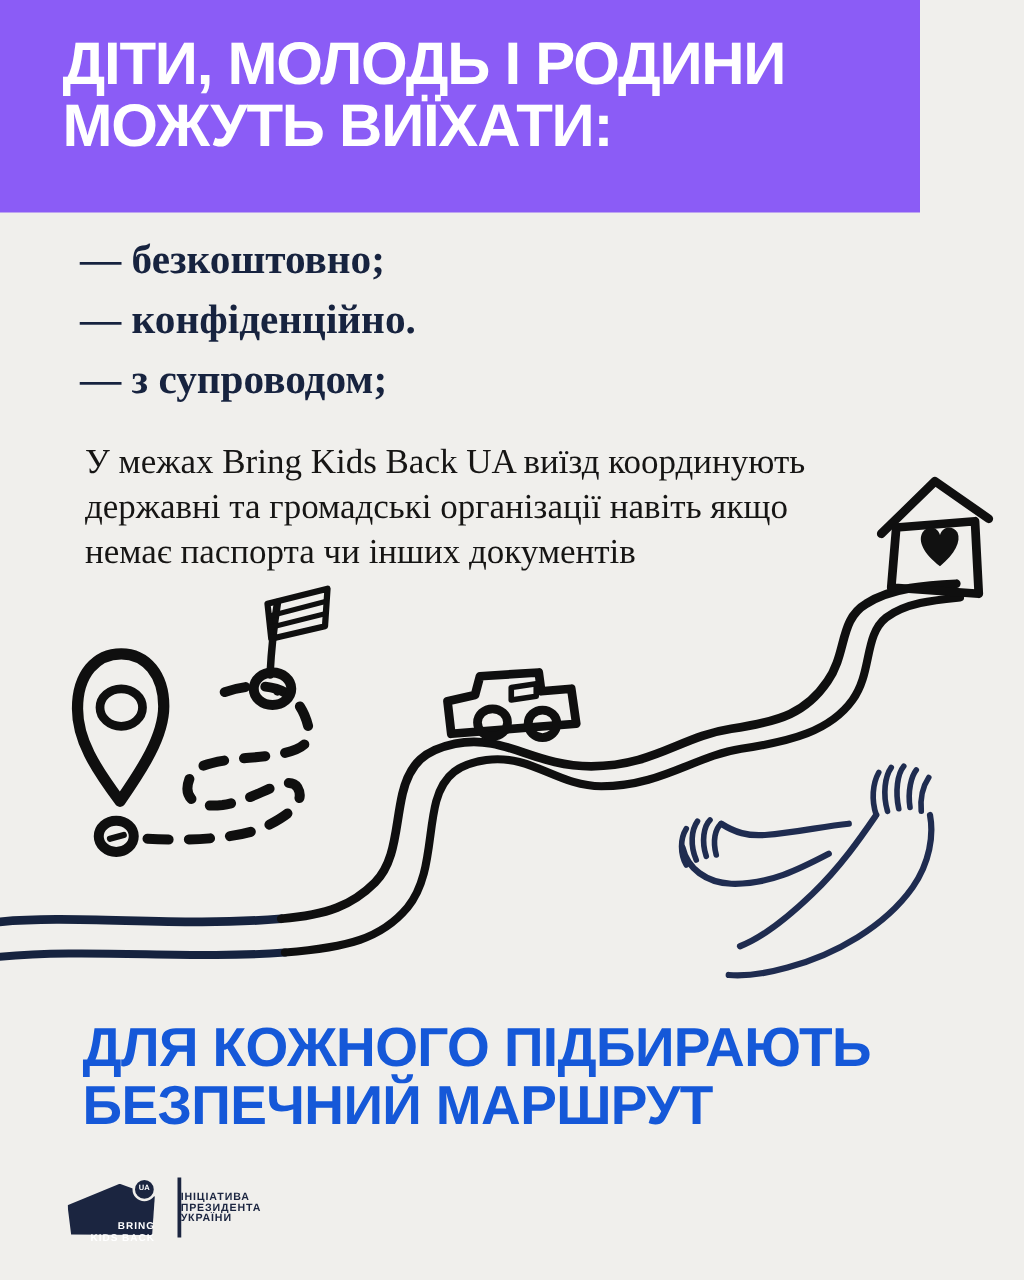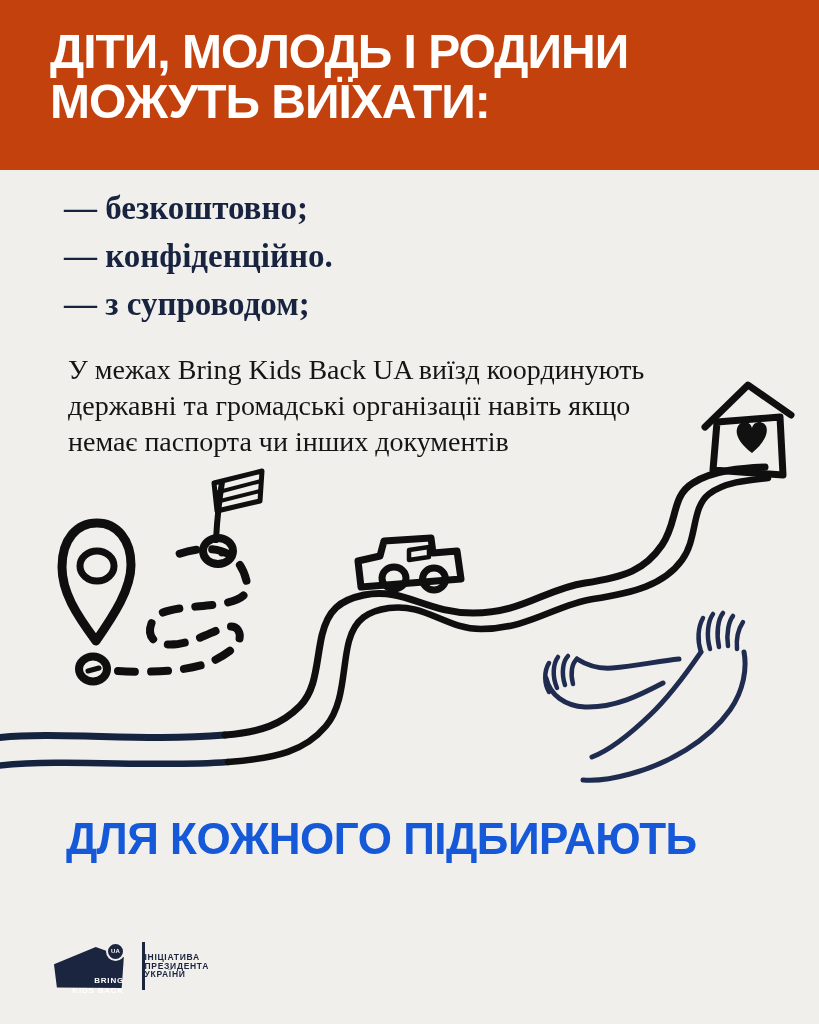--- a/index.html
+++ b/index.html
@@ -3,22 +3,22 @@
 <meta charset="utf-8">
 <style>
   html,body{margin:0;padding:0;background:#e8e7e4;}
   .poster{
     position:relative; width:819px; height:1024px; margin:0 auto;
     background:#f0efec; overflow:hidden;
     font-family:"Liberation Sans", sans-serif;
   }
   
   .banner{
-    position:absolute; left:0; top:0; width:819px; height:170px;
-    background:#c2410c;
+    position:absolute; left:0; top:0; width:736px; height:170px;
+    background:#8b5cf6;
   }
   .banner-title{
     position:absolute; left:50px; top:27px; margin:0;
     color:#ffffff; font-size:48px; line-height:50px; font-weight:700;
     letter-spacing:-1px;
   }
   .banner-title .line{display:block; white-space:nowrap;}
   
   .bullets{
     position:absolute; left:64px; top:184px; margin:0; padding:0; list-style:none;
@@ -157,20 +157,21 @@
       <path class="hand" stroke-width="4.5" d="M 719 647 C 716 633 718 619 723 613"></path>
       <path class="hand" stroke-width="4.5" d="M 728 646 C 726 633 729 621 733 616"></path>
       <path class="hand" stroke-width="4.5" d="M 737 649 C 736 638 739 628 743 622"></path>
       <path class="hand" stroke-width="5" d="M 701 652 C 690 668 673 693 650 715 C 625 739 605 752 592 757"></path>
       <path class="hand" stroke-width="5" d="M 744 652 C 747 668 744 690 730 710 C 708 741 668 764 630 774 C 612 779 595 781 583 780"></path>
     </g>
   </svg>
 
   <h2 class="footer-heading">
     <span class="line">ДЛЯ КОЖНОГО ПІДБИРАЮТЬ</span>
+    <span class="line">БЕЗПЕЧНИЙ МАРШРУТ</span>
   </h2>
 
   <footer class="logo-row">
     <div class="badge">
       <div class="badge-shape"></div>
       <div class="badge-text">
         <span>BRING</span><br>
         <span>KIDS BACK</span>
       </div>
       <div class="ua-circle">UA</div>

